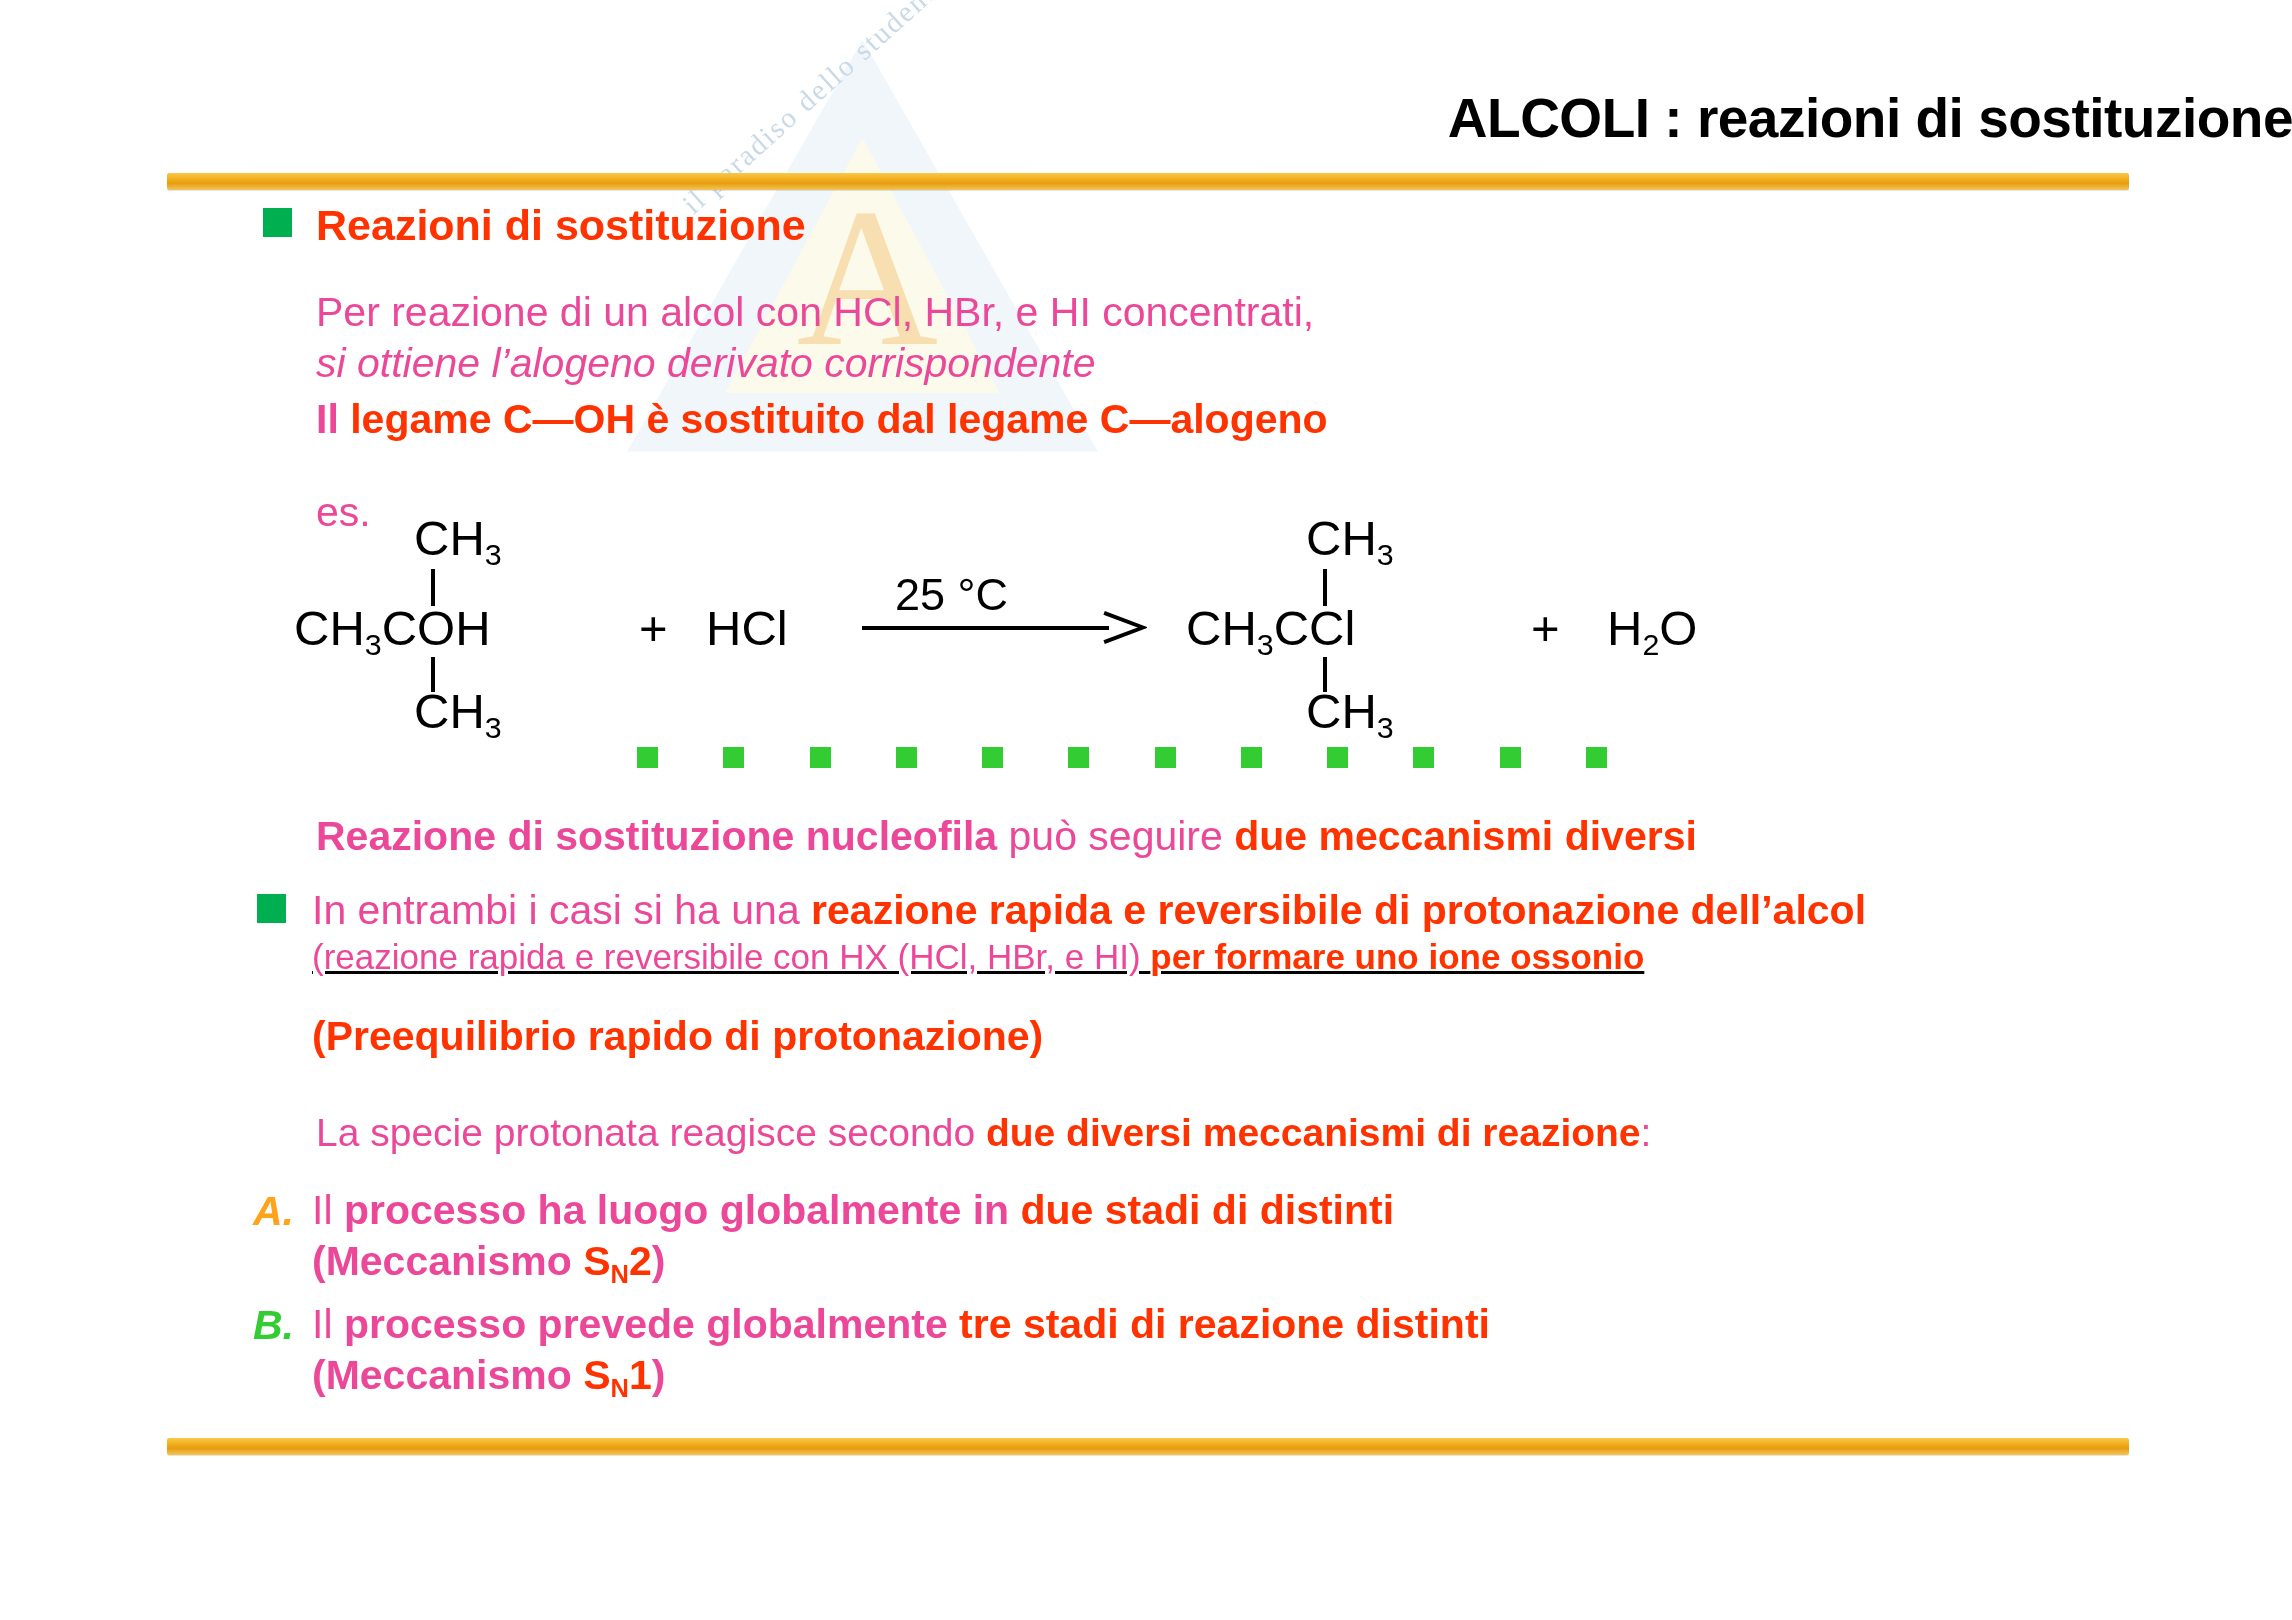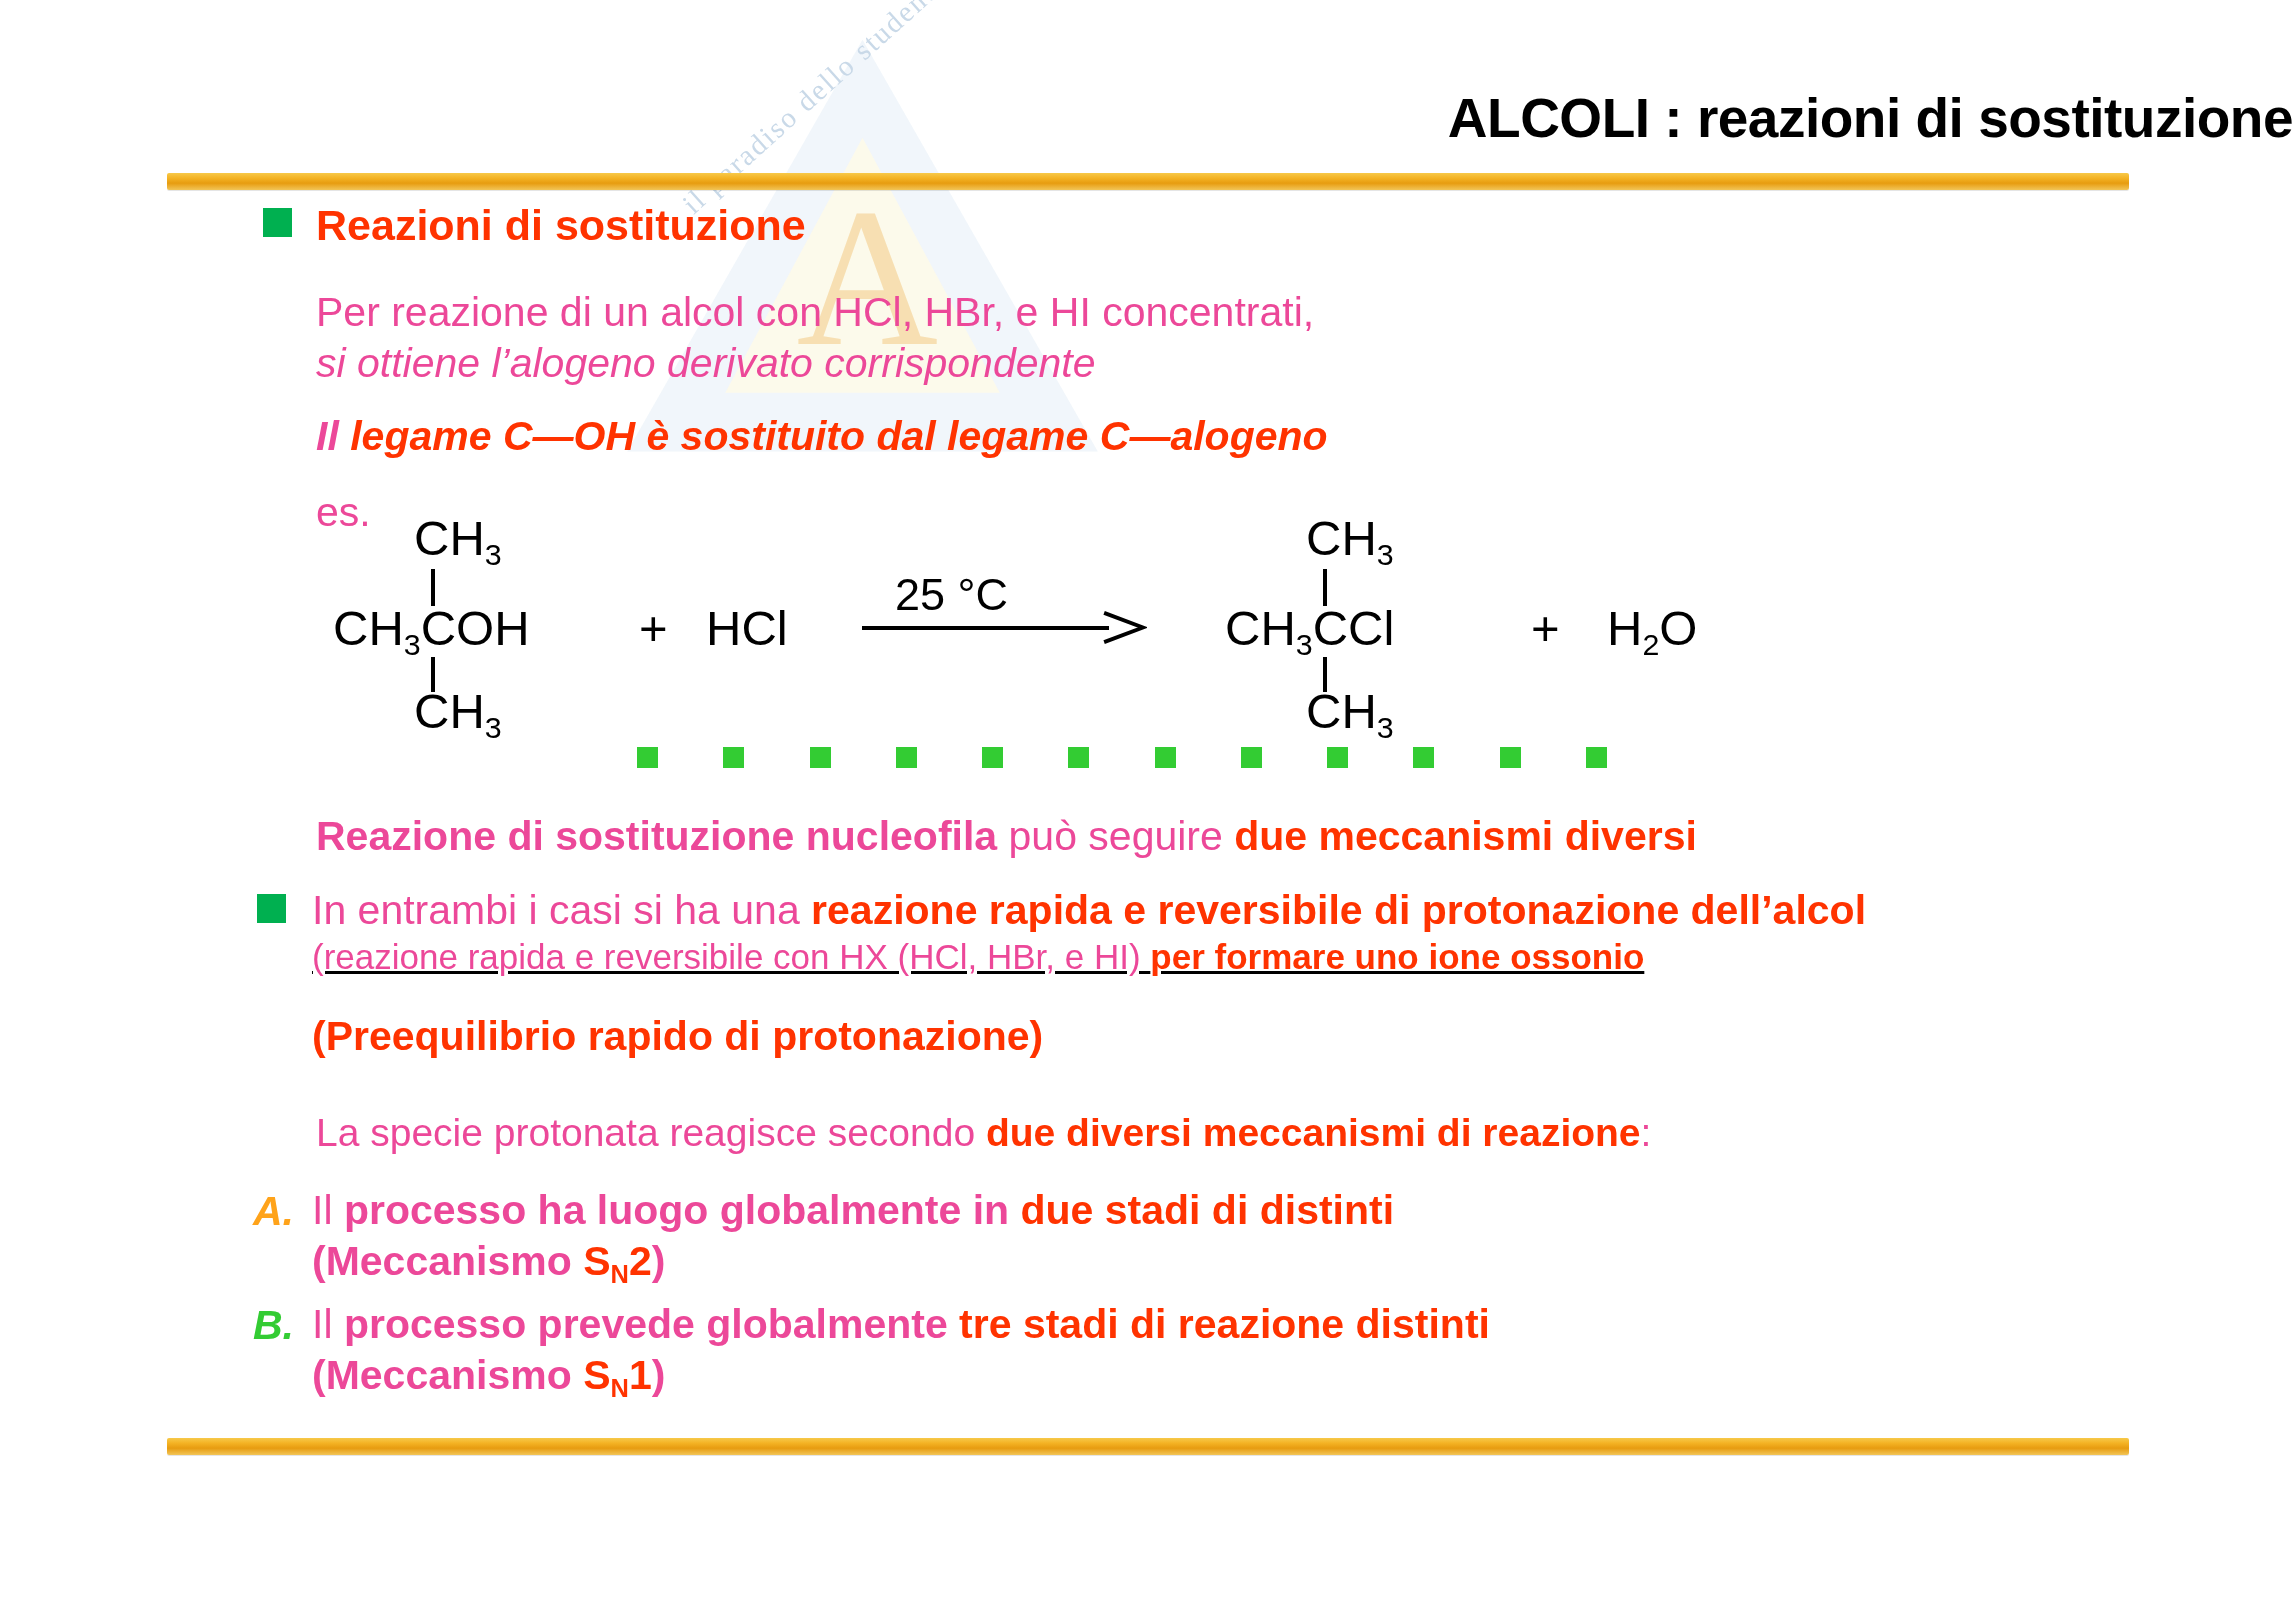--- a/index.html
+++ b/index.html
@@ -119,21 +119,20 @@
     color: #000;
   }
   .mol { position: absolute; }
   .mol .top-grp, .mol .bot-grp {
     position: absolute;
     white-space: nowrap;
   }
   .mol .mid-grp {
     position: absolute;
     white-space: nowrap;
-    margin-left: 39px;
   }
   .bondv {
     position: absolute;
     width: 3.9px;
     background: #000;
   }
   sub {
     font-size: 0.62em;
     vertical-align: -0.32em;
   }
@@ -188,21 +187,21 @@
 
 <div class="gold-rule top"></div>
 <div class="gold-rule bottom"></div>
 
 <div class="gbullet" style="left:263px; top:208px;"></div>
 <div class="tb red b" style="left:316px; top:198px; font-size:43px;">Reazioni di sostituzione</div>
 
 <div class="tb black" style="left:316px; top:286px; font-size:41px;">Per reazione di un alcol con HCl, HBr, e HI concentrati,</div>
 <div class="tb black" style="left:316px; top:337px; font-size:41px;font-style:italic;">si ottiene l’alogeno derivato corrispondente</div>
 
-<div class="tb" style="left:316px; top:410px; font-size:41px;font-style:italic;">
+<div class="tb" style="left:316px; top:393px; font-size:41px;">
   <span class="black b">Il </span><span class="red b">legame C</span><span class="red b">—</span><span class="red b">OH è sostituito dal legame C</span><span class="red b">—</span><span class="red b">alogeno</span>
 </div>
 
 <div class="tb black" style="left:316px; top:486px; font-size:41px;">es.</div>
 
 <div class="scheme">
 
   <div class="mol" style="left:0px; top:0px; width:323px; height:186px;">
     <div class="top-grp" style="left:120px; top:0px;">
       <span>CH</span><sub>3</sub>

